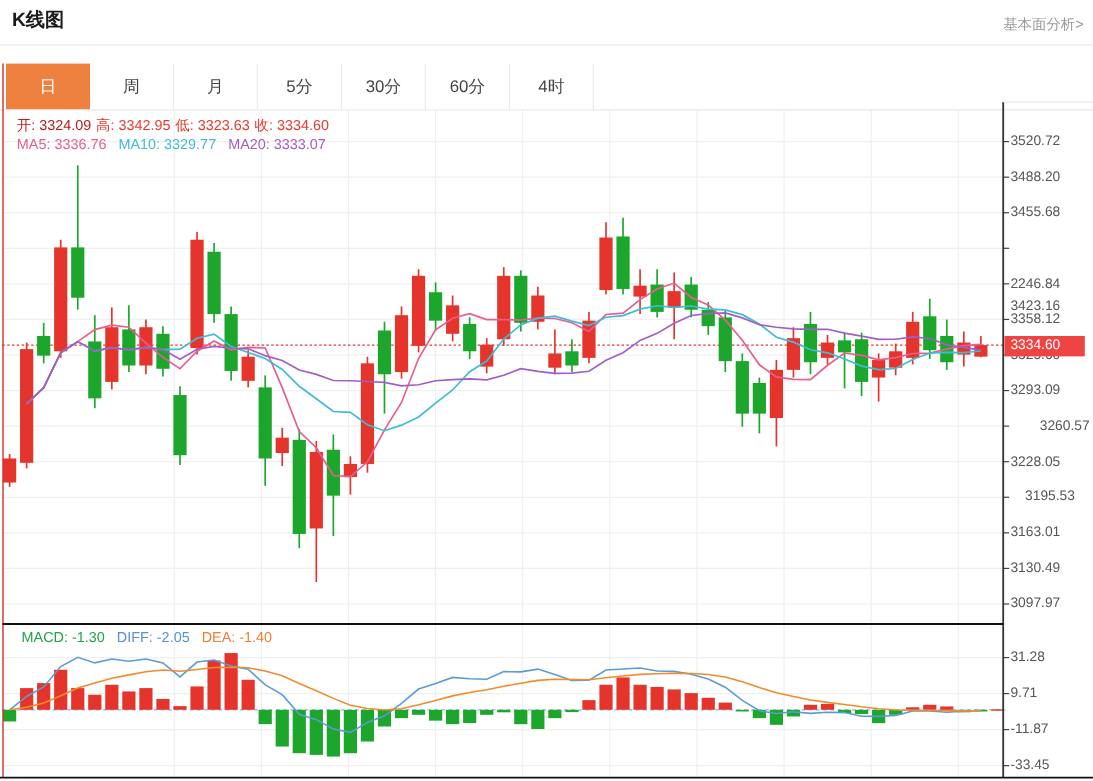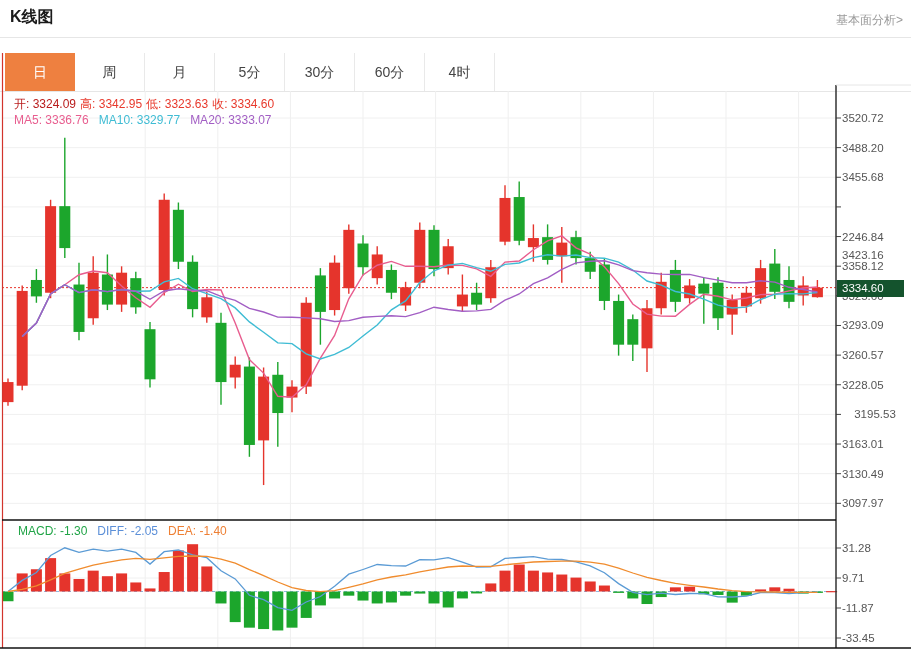--- a/index.html
+++ b/index.html
@@ -14,21 +14,21 @@
        background:#fff;border-right:1px solid #e9e9e9;cursor:pointer;box-sizing:border-box;}
   .tab.active{background:#ee8040;color:#fff;border-right:none;}
   #ohlc-row{left:14px;top:96px;font-size:12px;z-index:6;white-space:nowrap;}
   #ohlc-row span{margin-right:4px;}
   #ma-row{left:14px;top:113px;font-size:12px;z-index:6;white-space:nowrap;}
   #macd-row{left:18px;top:524px;font-size:12px;z-index:6;white-space:nowrap;}
   .grp{margin-right:10px;}
   #chart-svg-holder{left:0;top:0;width:911px;height:651px;z-index:2;}
   .ylab{position:absolute;left:842px;width:66px;font-size:11.5px;color:#555;z-index:3;
         text-align:left;line-height:12px;}
-  #price-badge{left:837px;top:280px;width:67px;height:17px;background:#14532d;color:#fff;
+  #price-badge{left:837px;top:280px;width:67px;height:17px;background:#ef4444;color:#fff;
         font-size:11.5px;line-height:17px;padding-left:5px;box-sizing:border-box;z-index:4;}
 </style>
 </head>
 <body>
 
 <div class="abs" id="page-title">K线图</div>
 <div class="abs" id="fund-link">基本面分析&gt;</div>
 <div class="hline" style="top:37px"></div>
 <div class="hline" style="top:91px"></div>
 
@@ -283,21 +283,21 @@
     </svg></div>
 <div id="y-axis-main">
     <div class="ylab" style="top: 112px;">3520.72</div>
     <div class="ylab" style="top: 141.64px;">3488.20</div>
     <div class="ylab" style="top: 171.28px;">3455.68</div>
     <div class="ylab" style="top: 200.92px; margin-top: 48px;">3423.16</div>
     <div class="ylab" style="top: 230.56px;">2246.84</div>
     <div class="ylab" style="top: 260.2px;">3358.12</div>
     <div class="ylab" style="top: 289.84px;">3325.60</div>
     <div class="ylab" style="top: 319.48px;">3293.09</div>
-    <div class="ylab" style="top: 349.12px;">3260.57</div>
+    <div class="ylab" style="top: 349.12px; text-align: right;">3260.57</div>
     <div class="ylab" style="top: 378.76px;">3228.05</div>
     <div class="ylab" style="top: 408.4px; text-align: center;">3195.53</div>
     <div class="ylab" style="top: 438.04px;">3163.01</div>
     <div class="ylab" style="top: 467.68px;">3130.49</div>
     <div class="ylab" style="top: 497.32px;">3097.97</div>
   </div>
 <div id="y-axis-macd">
     <div class="ylab" style="top: 542px;">31.28</div>
     <div class="ylab" style="top: 572px;">9.71</div>
     <div class="ylab" style="top: 602px;">-11.87</div>

